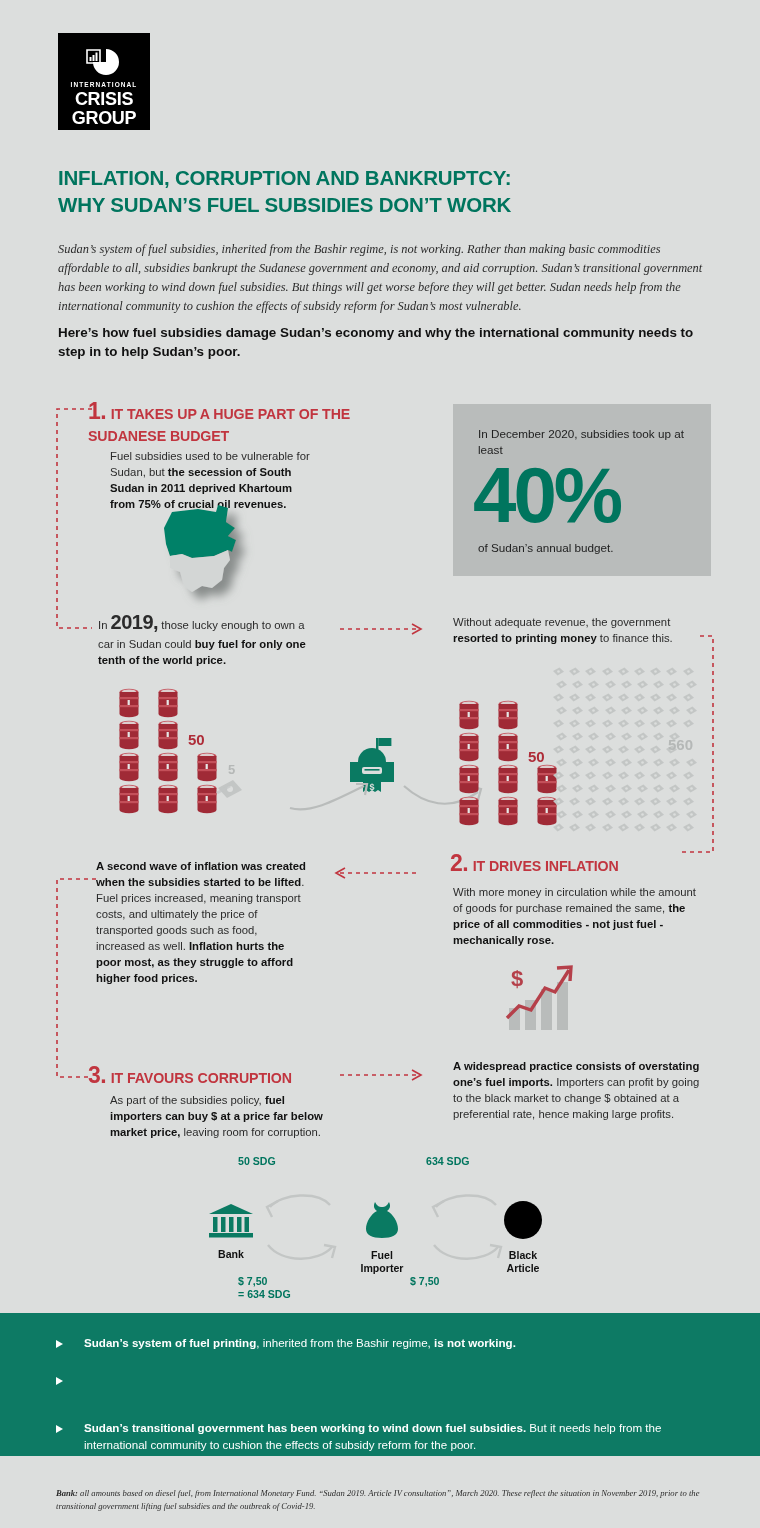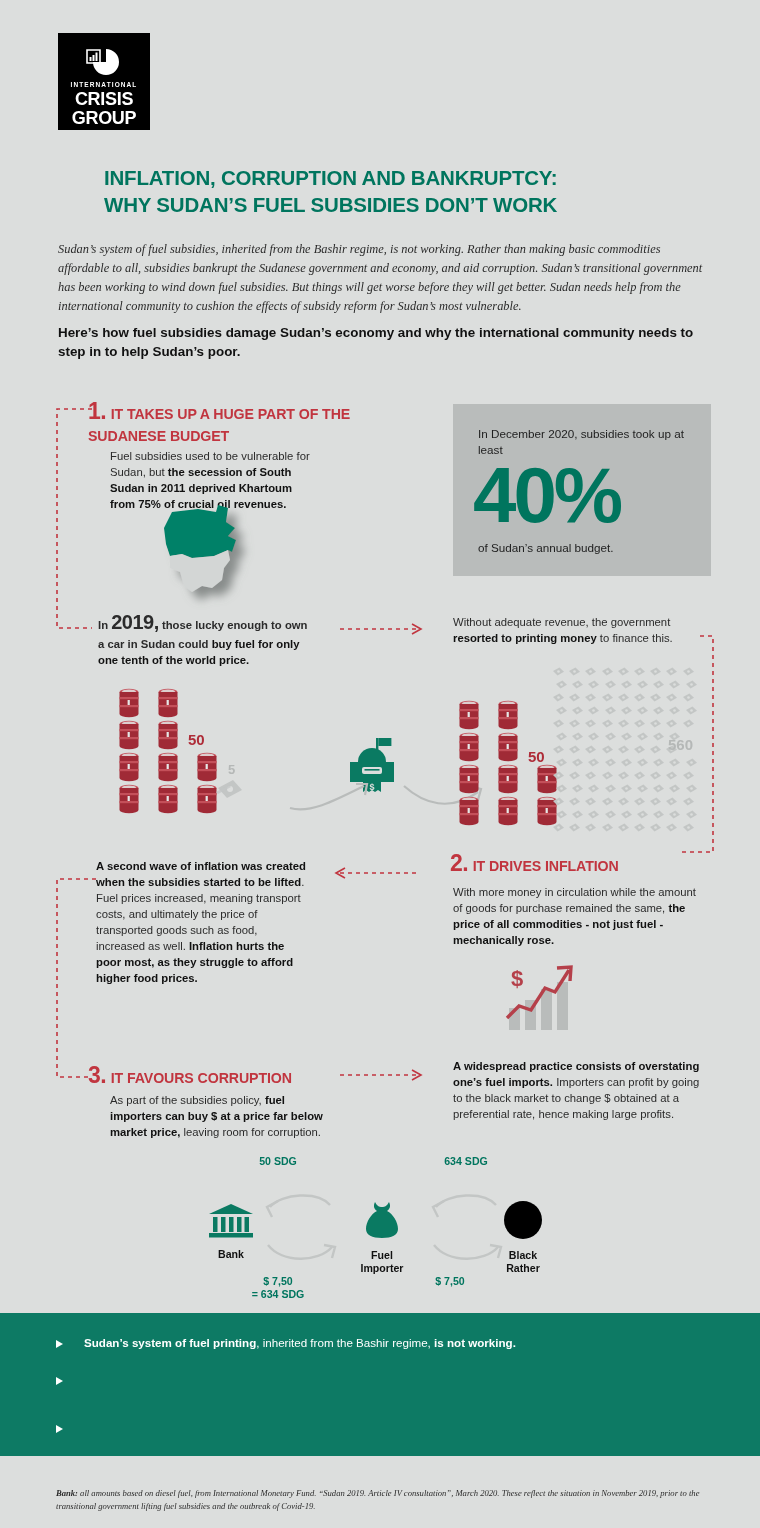--- a/index.html
+++ b/index.html
@@ -24,21 +24,21 @@
     text-align:center; color:#fff;
   }
   .logo-text .l1 { font-size:6.5px; font-weight:bold; letter-spacing:1.1px; display:block; }
   .logo-text .l2 { font-size:18px; font-weight:bold; letter-spacing:-0.3px; display:block; line-height:1.04; margin-top:2px;}
   .logo-text .l3 { font-size:18px; font-weight:bold; letter-spacing:-0.3px; display:block; line-height:1.04;}
 
   
   .headline {
     position:absolute; left:58px; top:165px; width:640px;
     color:#00755e; font-size:20.5px; font-weight:bold;
-    line-height:1.30; letter-spacing:-0.2px;margin-left:46px;
+    line-height:1.30; letter-spacing:-0.2px;
   }
   .intro {
     position:absolute; left:58px; top:240px; width:652px;
     font-family:"Liberation Serif", serif;
     font-style:italic; font-size:12.4px; line-height:1.52;
     color:#2b2b2b;
   }
   .lede {
     position:absolute; left:58px; top:323px; width:640px;
     font-size:13.4px; font-weight:bold; line-height:1.42; color:#111;
@@ -52,21 +52,21 @@
   .sec-title { font-size:14.2px; font-weight:bold; letter-spacing:-0.1px; }
 
   
   .s1-head { position:absolute; left:88px; top:398px; width:300px; line-height:1.20; }
   .s1-txt  { position:absolute; left:110px; top:448px; width:210px; }
 
   .map-wrap { position:absolute; left:140px; top:500px; width:140px; height:110px; }
 
   .s1-2019 { position:absolute; left:98px; top:608px; width:215px; }
   .s1-2019 .yr { font-size:20px; font-weight:bold; letter-spacing:-0.5px; }
-  .s1-2019 .sm { font-size:11.3px;font-weight:bold; }
+  .s1-2019 .sm { font-size:11.3px; }
 
   
   .panel40 {
     position:absolute; left:453px; top:404px; width:258px; height:172px;
     background:#b9bcbb;
   }
   .panel40 .p-top { position:absolute; left:25px; top:22px; width:210px; font-size:11.7px; line-height:1.40; color:#1e1e1e;}
   .panel40 .p-big { position:absolute; left:20px; top:52px; font-size:78px; font-weight:bold; color:#00755e; letter-spacing:-3px; line-height:1;}
   .panel40 .p-bot { position:absolute; left:25px; top:137px; font-size:11.7px; color:#1e1e1e;}
 
@@ -94,21 +94,21 @@
 
   
   .s3-head { position:absolute; left:88px; top:1062px; width:300px; }
   .s3-txt  { position:absolute; left:110px; top:1092px; width:225px; }
   .s3-right{ position:absolute; left:453px; top:1058px; width:250px; }
 
   
   .flow { position:absolute; left:190px; top:1155px; width:380px; height:145px; }
   .flow-node { position:absolute; text-align:center; }
   .flow-node .lbl { font-size:10.6px; font-weight:bold; color:#111; line-height:1.22; margin-top:5px;}
-  .flow-val { position:absolute; font-size:10.6px; font-weight:bold; color:#00755e; text-align:center; line-height:1.25;}
+  .flow-val { position:absolute; font-size:10.6px; font-weight:bold; color:#00755e; text-align:left; line-height:1.25;}
 
   
   .band {
     position:absolute; left:0; top:1313px; width:760px; height:143px;
     background:#0d7a64;
   }
   .band-item { position:absolute; color:#ffffff; font-size:11.6px; line-height:1.45; }
   .band-item b { font-weight:bold; }
   .band-bullet { position:absolute; width:0; height:0;
     border-left:7px solid #fff; border-top:4.5px solid transparent; border-bottom:4.5px solid transparent; }
@@ -1219,33 +1219,36 @@
         <div>Importer</div>
       </div>
     </div>
 
     <div class="flow-node" style="left:300px; top:45px; width:66px;">
       <svg viewBox="0 0 44 40" width="44" height="40">
         <circle cx="22" cy="20" r="19" fill="#000"></circle>
       </svg>
       <div class="lbl">
         <div>Black</div>
-        <div>Rather</div>
+        <div>Article</div>
       </div>
     </div>
   </div>
 
   <div class="band">
     <div class="band-bullet" style="left:56px; top:27px;"></div>
     <div class="band-item" style="left:84px; top:22px; width:610px;">
       <b>Sudan’s system of fuel printing</b><span>, inherited from the Bashir regime, </span><b>is not working.</b>
     </div>
 
     <div class="band-bullet" style="left:56px; top:64px;"></div>
 
     <div class="band-bullet" style="left:56px; top:112px;"></div>
+    <div class="band-item" style="left:84px; top:107px; width:615px;">
+      <b>Sudan’s transitional government has been working to wind down fuel subsidies.</b><span> But it needs help from the international community to cushion the effects of subsidy reform for the poor.</span>
+    </div>
   </div>
 
   <div class="notes">
     <b>Bank:</b><span> all amounts based on diesel fuel, from International Monetary Fund. “Sudan 2019. Article IV consultation”, March 2020. These reflect the situation in November 2019, prior to the transitional government lifting fuel subsidies and the outbreak of Covid-19.</span>
   </div>
 
 </div>
 
 </body></html>

